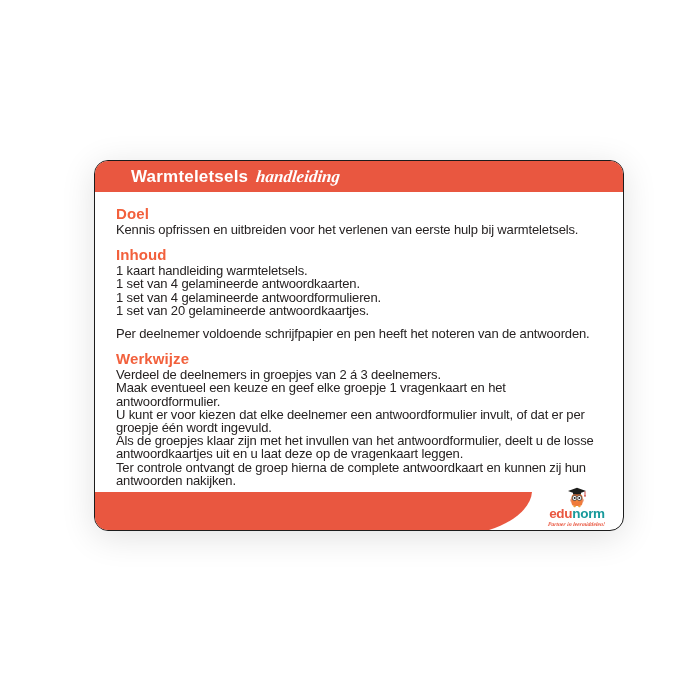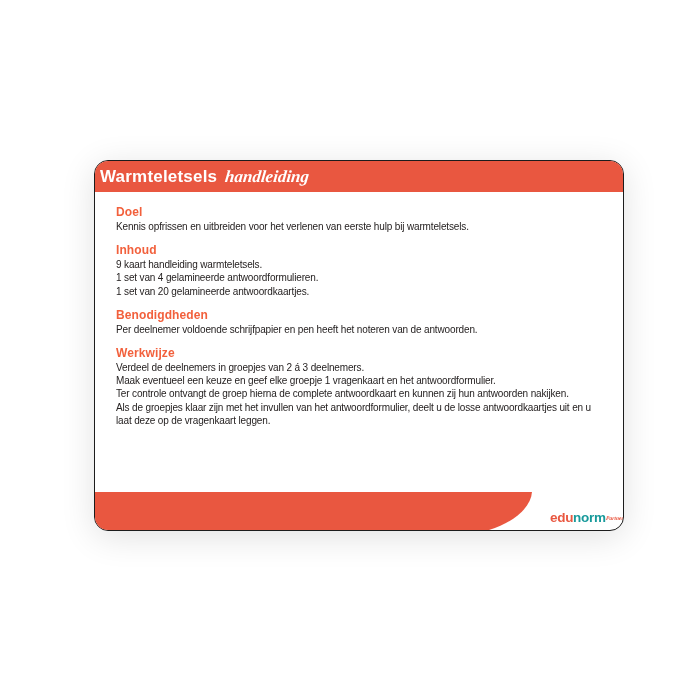--- a/index.html
+++ b/index.html
@@ -12,53 +12,53 @@
   .card{
     position:absolute;left:94px;top:160px;width:530px;height:371px;
     background:#ffffff;border:1.5px solid #1c1c1c;border-radius:14px;
     box-shadow:0 6px 34px rgba(0,0,0,0.12);
     overflow:hidden;box-sizing:border-box;
   }
 
   .card-header{
     position:absolute;left:0;top:0;right:0;height:31px;
     background:#E95740;display:flex;align-items:center;
-    padding-left:5px;color:#ffffff;
+    padding-left:36px;color:#ffffff;
   }
   .title-bold{
     font-weight:700;font-size:17px;letter-spacing:0.2px;
   }
   .title-script{
     margin-left:8px;font-family:"Liberation Serif",serif;
     font-style:italic;font-weight:700;font-size:17px;
     transform:skew(-6deg);display:inline-block;
   }
 
   .card-body{
     position:absolute;left:0;top:31px;right:0;bottom:38px;
     padding:13px 14px 0 21px;
   }
   .section{margin-bottom:10px;}
   .section-heading{
-    margin:0 0 1px 0;font-size:12px;font-weight:700;color:#F2603C;
+    margin:0 0 1px 0;font-size:15px;font-weight:700;color:#F2603C;
     letter-spacing:0.1px;
   }
   .body-line{
-    margin:0;font-size:10px;line-height:13.2px;color:#262222;
+    margin:0;font-size:13px;line-height:13.2px;color:#262222;
     letter-spacing:-0.15px;
   }
 
   .card-footer{
     position:absolute;left:0;bottom:0;right:0;height:38px;
   }
   .swoosh{position:absolute;left:0;bottom:0;display:block;}
 
   .logo{
-    position:absolute;right:7px;bottom:3px;width:66px;
-    display:flex;flex-direction:row;align-items:center;
+    position:absolute;right:13px;bottom:3px;width:66px;
+    display:flex;flex-direction:column;align-items:center;
   }
   .logo-owl{display:block;margin-bottom:-1px;}
   .logo-text{
     font-size:13.5px;font-weight:700;letter-spacing:-0.3px;line-height:13px;
   }
   .logo-edu{color:#E95740;}
   .logo-norm{color:#189A9B;}
   .logo-tagline{
     font-family:"Liberation Serif",serif;font-style:italic;font-weight:700;
     font-size:5.6px;color:#E95740;transform:skew(-6deg);margin-top:1px;
@@ -78,36 +78,37 @@
 
     <div class="card-body">
 
       <div class="section">
         <h3 class="section-heading">Doel</h3>
         <p class="body-line">Kennis opfrissen en uitbreiden voor het verlenen van eerste hulp bij warmteletsels.</p>
       </div>
 
       <div class="section">
         <h3 class="section-heading">Inhoud</h3>
-        <p class="body-line">9 kaart handleiding warmteletsels.</p>
+        <p class="body-line">1 kaart handleiding warmteletsels.</p>
+        <p class="body-line">1 set van 4 gelamineerde antwoordkaarten.</p>
         <p class="body-line">1 set van 4 gelamineerde antwoordformulieren.</p>
         <p class="body-line">1 set van 20 gelamineerde antwoordkaartjes.</p>
       </div>
 
       <div class="section">
-        <h3 class="section-heading">Benodigdheden</h3>
         <p class="body-line">Per deelnemer voldoende schrijfpapier en pen heeft het noteren van de antwoorden.</p>
       </div>
 
       <div class="section">
         <h3 class="section-heading">Werkwijze</h3>
         <p class="body-line">Verdeel de deelnemers in groepjes van 2 á 3 deelnemers.</p>
         <p class="body-line">Maak eventueel een keuze en geef elke groepje 1 vragenkaart en het antwoordformulier.</p>
+        <p class="body-line">U kunt er voor kiezen dat elke deelnemer een antwoordformulier invult, of dat er per groepje één wordt ingevuld.</p>
+        <p class="body-line">Als de groepjes klaar zijn met het invullen van het antwoordformulier, deelt u de losse antwoordkaartjes uit en u laat deze op de vragenkaart leggen.</p>
         <p class="body-line">Ter controle ontvangt de groep hierna de complete antwoordkaart en kunnen zij hun antwoorden nakijken.</p>
-        <p class="body-line">Als de groepjes klaar zijn met het invullen van het antwoordformulier, deelt u de losse antwoordkaartjes uit en u laat deze op de vragenkaart leggen.</p>
       </div>
 
     </div>
 
     <div class="card-footer">
       <svg class="swoosh" width="437" height="38" viewBox="0 0 437 38">
         <path d="M0 0 L437 0 C436 14 422 29 394 38 L0 38 Z" fill="#E95740"></path>
       </svg>
 
       <div class="logo">

